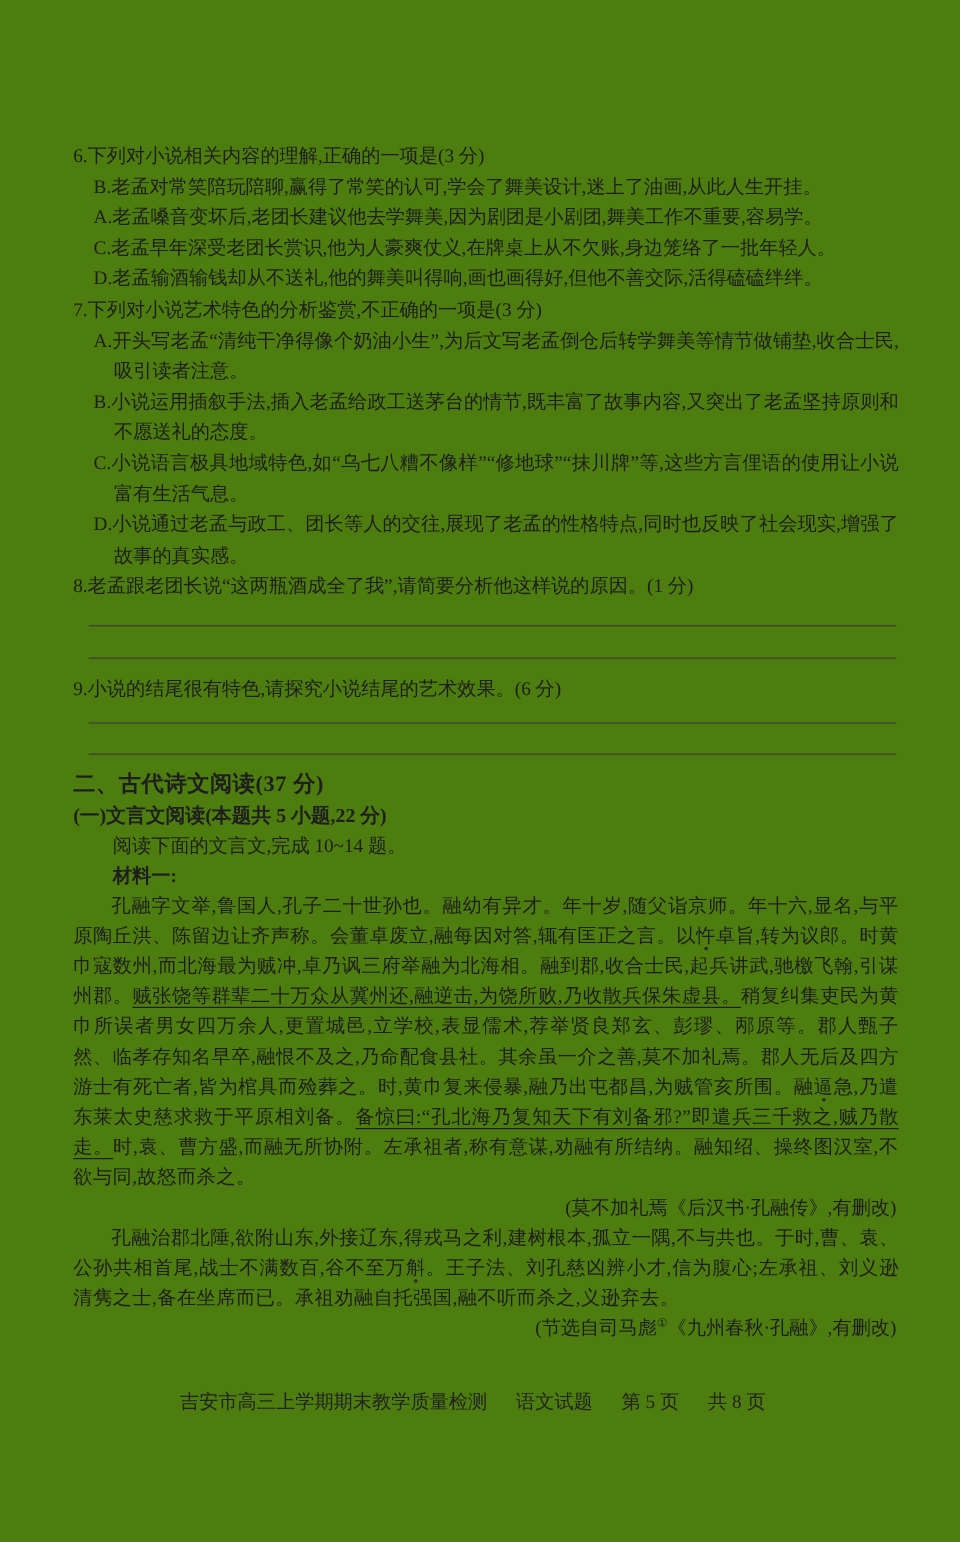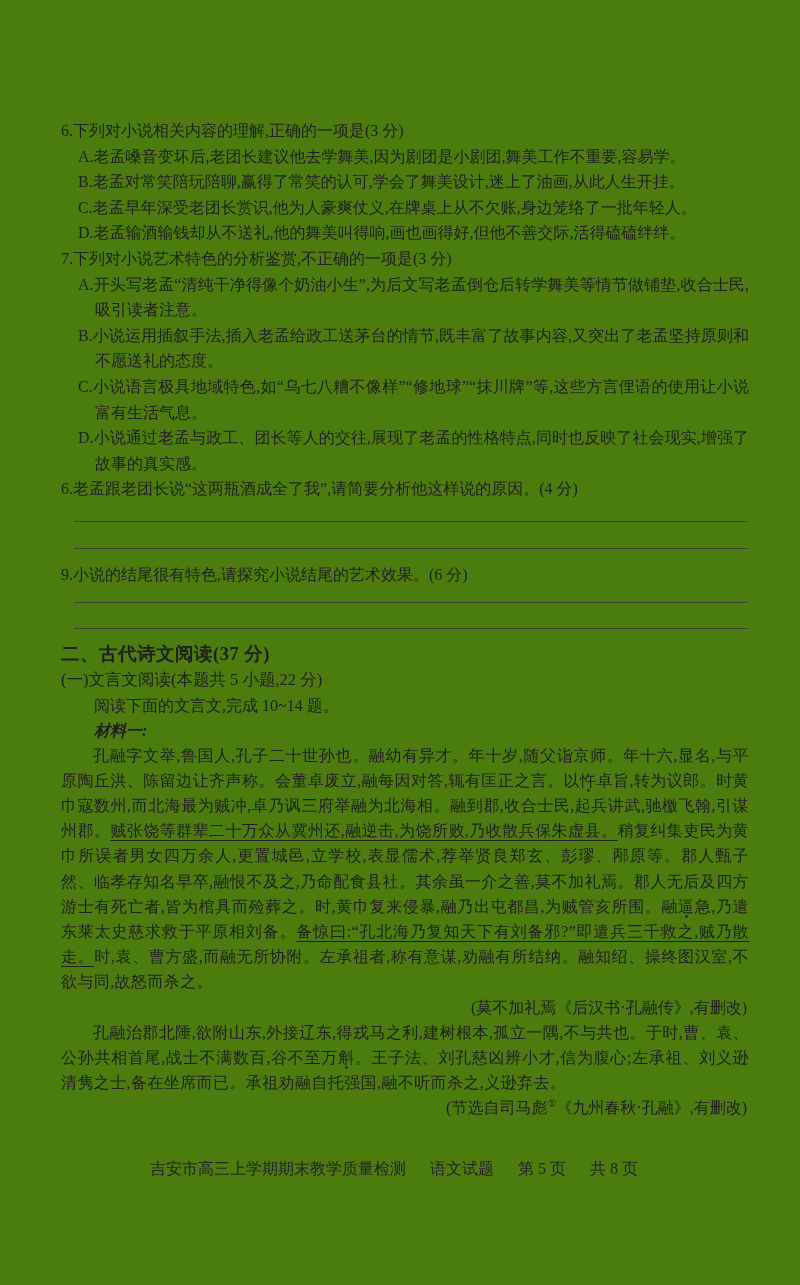--- a/index.html
+++ b/index.html
@@ -10,23 +10,23 @@
   .content{position:absolute;left:61px;top:118px;width:688px;}
   .stem{font-size:16px;line-height:25.6px;}
   .opt{font-size:16px;line-height:25.6px;padding-left:34px;text-indent:-17px;text-align:justify;}
   .ans{height:0;border-top:1.5px solid #3f3f3f;margin-left:13px;margin-right:2px;}
   .ans-1{margin-top:19px;}
   .ans-2{margin-top:26px;}
   .q9{margin-top:13px;}
   .ans-3{margin-top:14px;}
   .ans-4{margin-top:25px;}
   .sec-title{margin-top:12px;font-size:18.5px;font-weight:700;line-height:26px;letter-spacing:0.5px;}
-  .sec-sub{font-size:16.5px;font-weight:400;line-height:26px;}
+  .sec-sub{font-size:16.5px;font-weight:700;line-height:26px;}
   .intro{font-size:16px;line-height:25px;padding-left:33px;}
-  .mat-label{font-size:16px;font-weight:700;line-height:25px;padding-left:33px;font-style:italic;}
+  .mat-label{font-size:16px;font-weight:700;line-height:25px;padding-left:33px;}
   .classical{
     margin:0;font-size:16px;line-height:25.2px;text-align:justify;
     text-indent:2em;letter-spacing:0.4px;
   }
   .source{font-size:16px;line-height:25px;text-align:right;padding-right:2px;}
   .seg-u{text-decoration:underline;text-underline-offset:4px;text-decoration-thickness:1px;}
   .seg-dot{position:relative;}
   .seg-dot::after{
     content:"";position:absolute;left:50%;bottom:-3px;width:3px;height:3px;
     margin-left:-1.5px;border-radius:50%;background:#2a2a2a;
@@ -40,36 +40,36 @@
   .footer .f-exam{margin-left:0;}
 </style>
 </head>
 <body>
 
 <div class="page">
   <div class="content">
 
     <div>
       <div class="stem">6.下列对小说相关内容的理解,正确的一项是(3 分)</div>
+      <div class="opt">B.老孟对常笑陪玩陪聊,赢得了常笑的认可,学会了舞美设计,迷上了油画,从此人生开挂。</div>
       <div class="opt">A.老孟嗓音变坏后,老团长建议他去学舞美,因为剧团是小剧团,舞美工作不重要,容易学。</div>
-      <div class="opt">B.老孟对常笑陪玩陪聊,赢得了常笑的认可,学会了舞美设计,迷上了油画,从此人生开挂。</div>
       <div class="opt">C.老孟早年深受老团长赏识,他为人豪爽仗义,在牌桌上从不欠账,身边笼络了一批年轻人。</div>
       <div class="opt">D.老孟输酒输钱却从不送礼,他的舞美叫得响,画也画得好,但他不善交际,活得磕磕绊绊。</div>
     </div>
 
     <div>
       <div class="stem">7.下列对小说艺术特色的分析鉴赏,不正确的一项是(3 分)</div>
       <div class="opt">A.开头写老孟“清纯干净得像个奶油小生”,为后文写老孟倒仓后转学舞美等情节做铺垫,收合士民,吸引读者注意。</div>
       <div class="opt">B.小说运用插叙手法,插入老孟给政工送茅台的情节,既丰富了故事内容,又突出了老孟坚持原则和不愿送礼的态度。</div>
       <div class="opt">C.小说语言极具地域特色,如“乌七八糟不像样”“修地球”“抹川牌”等,这些方言俚语的使用让小说富有生活气息。</div>
       <div class="opt">D.小说通过老孟与政工、团长等人的交往,展现了老孟的性格特点,同时也反映了社会现实,增强了故事的真实感。</div>
     </div>
 
     <div>
-      <div class="stem">6.老孟跟老团长说“这两瓶酒成全了我”,请简要分析他这样说的原因。(4 分)</div>
+      <div class="stem">8.老孟跟老团长说“这两瓶酒成全了我”,请简要分析他这样说的原因。(1 分)</div>
       <div class="ans ans-1"></div>
       <div class="ans ans-2"></div>
     </div>
 
     <div>
       <div class="stem q9">9.小说的结尾很有特色,请探究小说结尾的艺术效果。(6 分)</div>
       <div class="ans ans-3"></div>
       <div class="ans ans-4"></div>
     </div>
 

